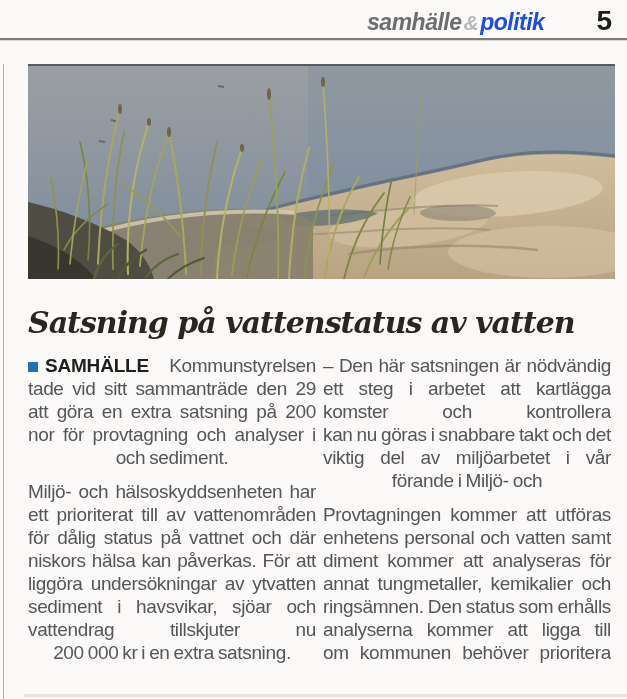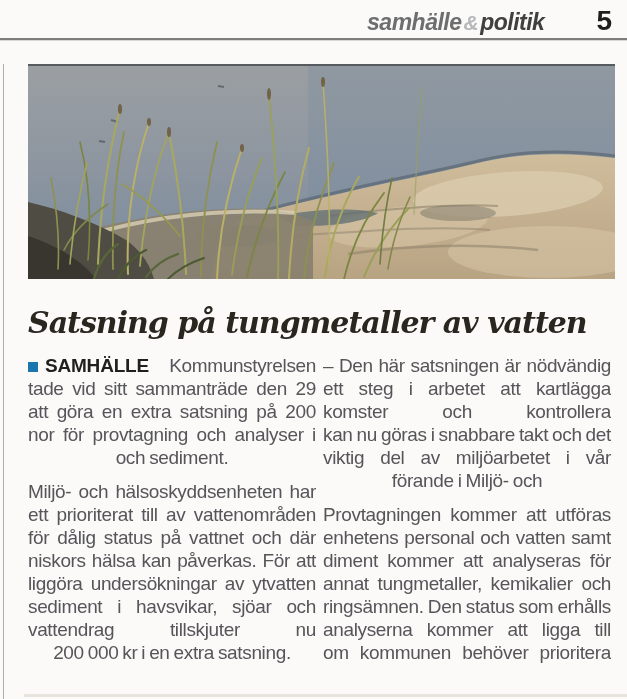--- a/index.html
+++ b/index.html
@@ -11,21 +11,21 @@
   
   .masthead {
     position:absolute; top:5px; right:15px;
     display:flex; align-items:baseline; gap:52px;
   }
   .section-title {
     font-style:italic; font-weight:bold; font-size:23px; letter-spacing:-0.5px;
   }
   .section-primary { color:#6d6e70; }
   .section-amp { color:#b5b7b9; font-size:21px; padding:0 2px; }
-  .section-secondary { color:#404040; }
+  .section-secondary { color:#1d4ed8; }
   .page-number { font-weight:bold; font-size:28px; color:#1e1e1c; font-style:normal; }
   .masthead-rule {
     position:absolute; top:38px; left:0; width:627px; height:2px;
     background:#7d7d7d; border-bottom:1px solid #d8d6d2;
   }
   .page-edge {
     position:absolute; left:3px; top:64px; width:1px; height:635px; background:#aeaeae;
   }
   .bottom-rule {
     position:absolute; left:24px; top:694px; width:603px; height:3px; background:#e7e4de;
@@ -142,21 +142,21 @@
       <ellipse cx="92" cy="45" rx="2" ry="5"></ellipse>
         <ellipse cx="141" cy="68" rx="2" ry="5"></ellipse>
       <ellipse cx="241" cy="30" rx="2" ry="6"></ellipse>
         <ellipse cx="214" cy="84" rx="2" ry="4"></ellipse>
       <ellipse cx="295" cy="18" rx="2" ry="5"></ellipse>
         <ellipse cx="121" cy="58" rx="2" ry="4"></ellipse>
     </g>
   </svg>
 </div>
 
-<h1 class="headline">Satsning på tungmetaller av vatten</h1>
+<h1 class="headline">Satsning på vattenstatus av vatten</h1>
 
 <div class="col col-left">
   <div class="para">
     <div class="jline"><span class="bullet-square"></span><span class="kicker">SAMHÄLLE</span> <span>Kommunstyrelsen beslu-</span></div>
     <div>
         <div class="jline">tade vid sitt sammanträde den 29 augusti</div>
         <div class="jline">att göra en extra satsning på 200 000 kro-</div>
         <div class="jline">nor för provtagning och analyser i ytvatten</div>
       </div>
     <div class="lline">och sediment.</div>

